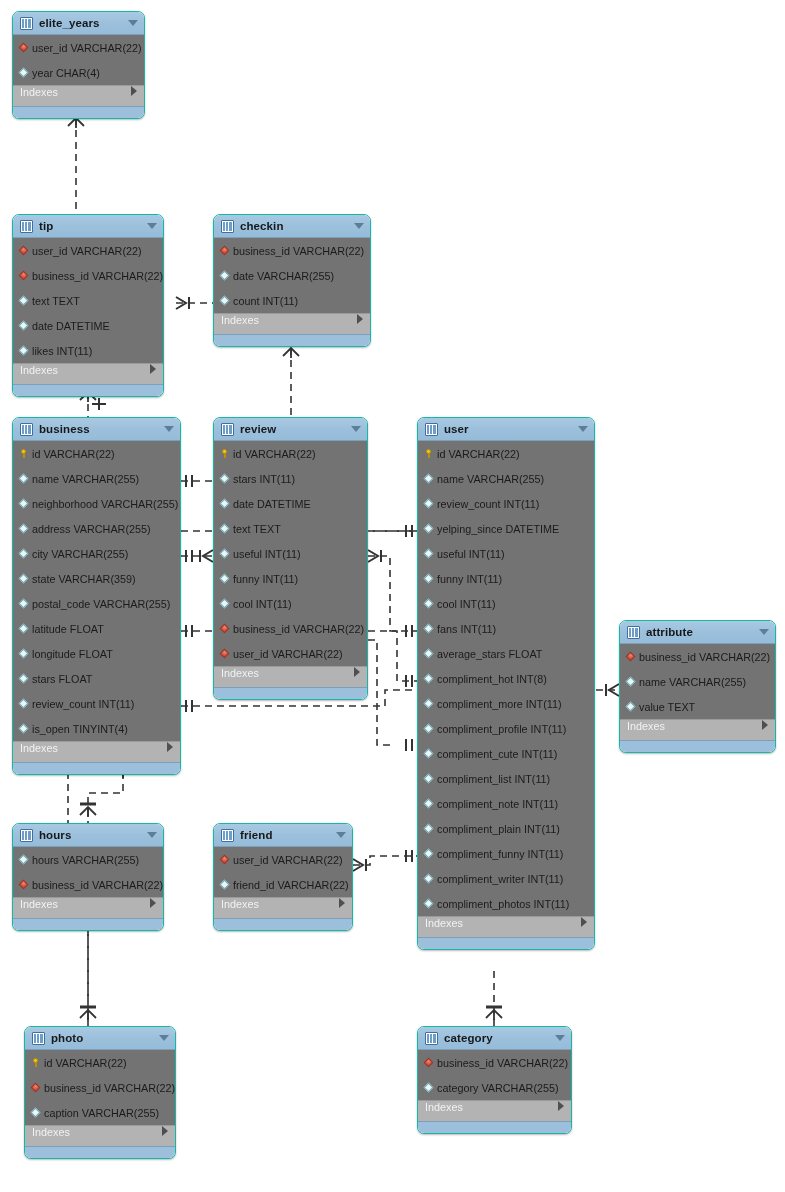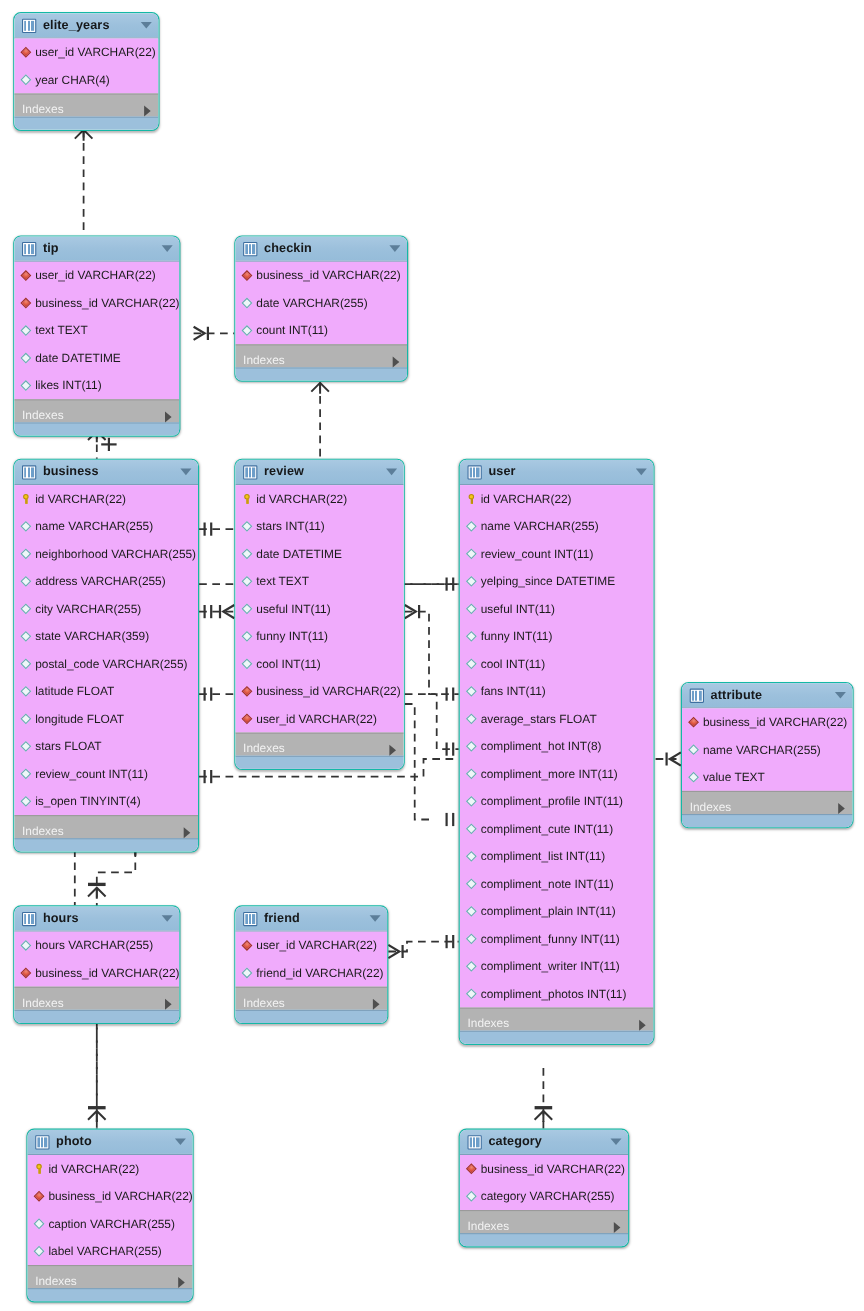--- a/index.html
+++ b/index.html
@@ -76,21 +76,21 @@
   }
   .tbl-caret {
     width: 0; height: 0;
     border-left: 5px solid transparent;
     border-right: 5px solid transparent;
     border-top: 6px solid #5c7e99;
     flex: 0 0 auto;
     margin-left: 4px;
   }
   .cols {
-    background: #f0abfc;
+    background: #737373;
     padding: 0;
   }
   .col {
     height: 25px;
     display: flex;
     align-items: center;
     padding-left: 5px;
     box-sizing: border-box;
     white-space: nowrap;
   }
@@ -142,21 +142,21 @@
     background: #f5c518;
     border-left: 1px solid #b9900a;
     border-right: 1px solid #b9900a;
     box-sizing: border-box;
   }
   .idx {
     height: 21px;
     background: #b3b3b3;
     border-top: 1px solid #9a9a9a;
     display: flex;
-    align-items: flex-end;
+    align-items: flex-start;
     padding: 0 7px 0 7px;
     box-sizing: border-box;
     gap: 40px;
   }
   .idx-label {
     font-size: 10.8px;
     color: #f2f2f2;
     flex: 1 1 auto;
   }
   .idx-caret {
@@ -646,24 +646,20 @@
             <span class="col-name">id VARCHAR(22)</span>
           </div>
           <div class="col">
             <span class="mk fk"></span>
             <span class="col-name">business_id VARCHAR(22)</span>
           </div>
           <div class="col">
             <span class="mk diamond"></span>
             <span class="col-name">caption VARCHAR(255)</span>
           </div>
-          <div class="col">
-            <span class="mk diamond"></span>
-            <span class="col-name">label VARCHAR(255)</span>
-          </div>
         </div>
         <div class="idx">
           <span class="idx-label">Indexes</span>
           <span class="idx-caret"></span>
         </div>
         <div class="foot"></div>
       </div>
       <div class="tbl" style="left: 417px; top: 1026px; width: 155px;">
         <div class="tbl-hdr">
           <span class="tbl-icon"></span>

